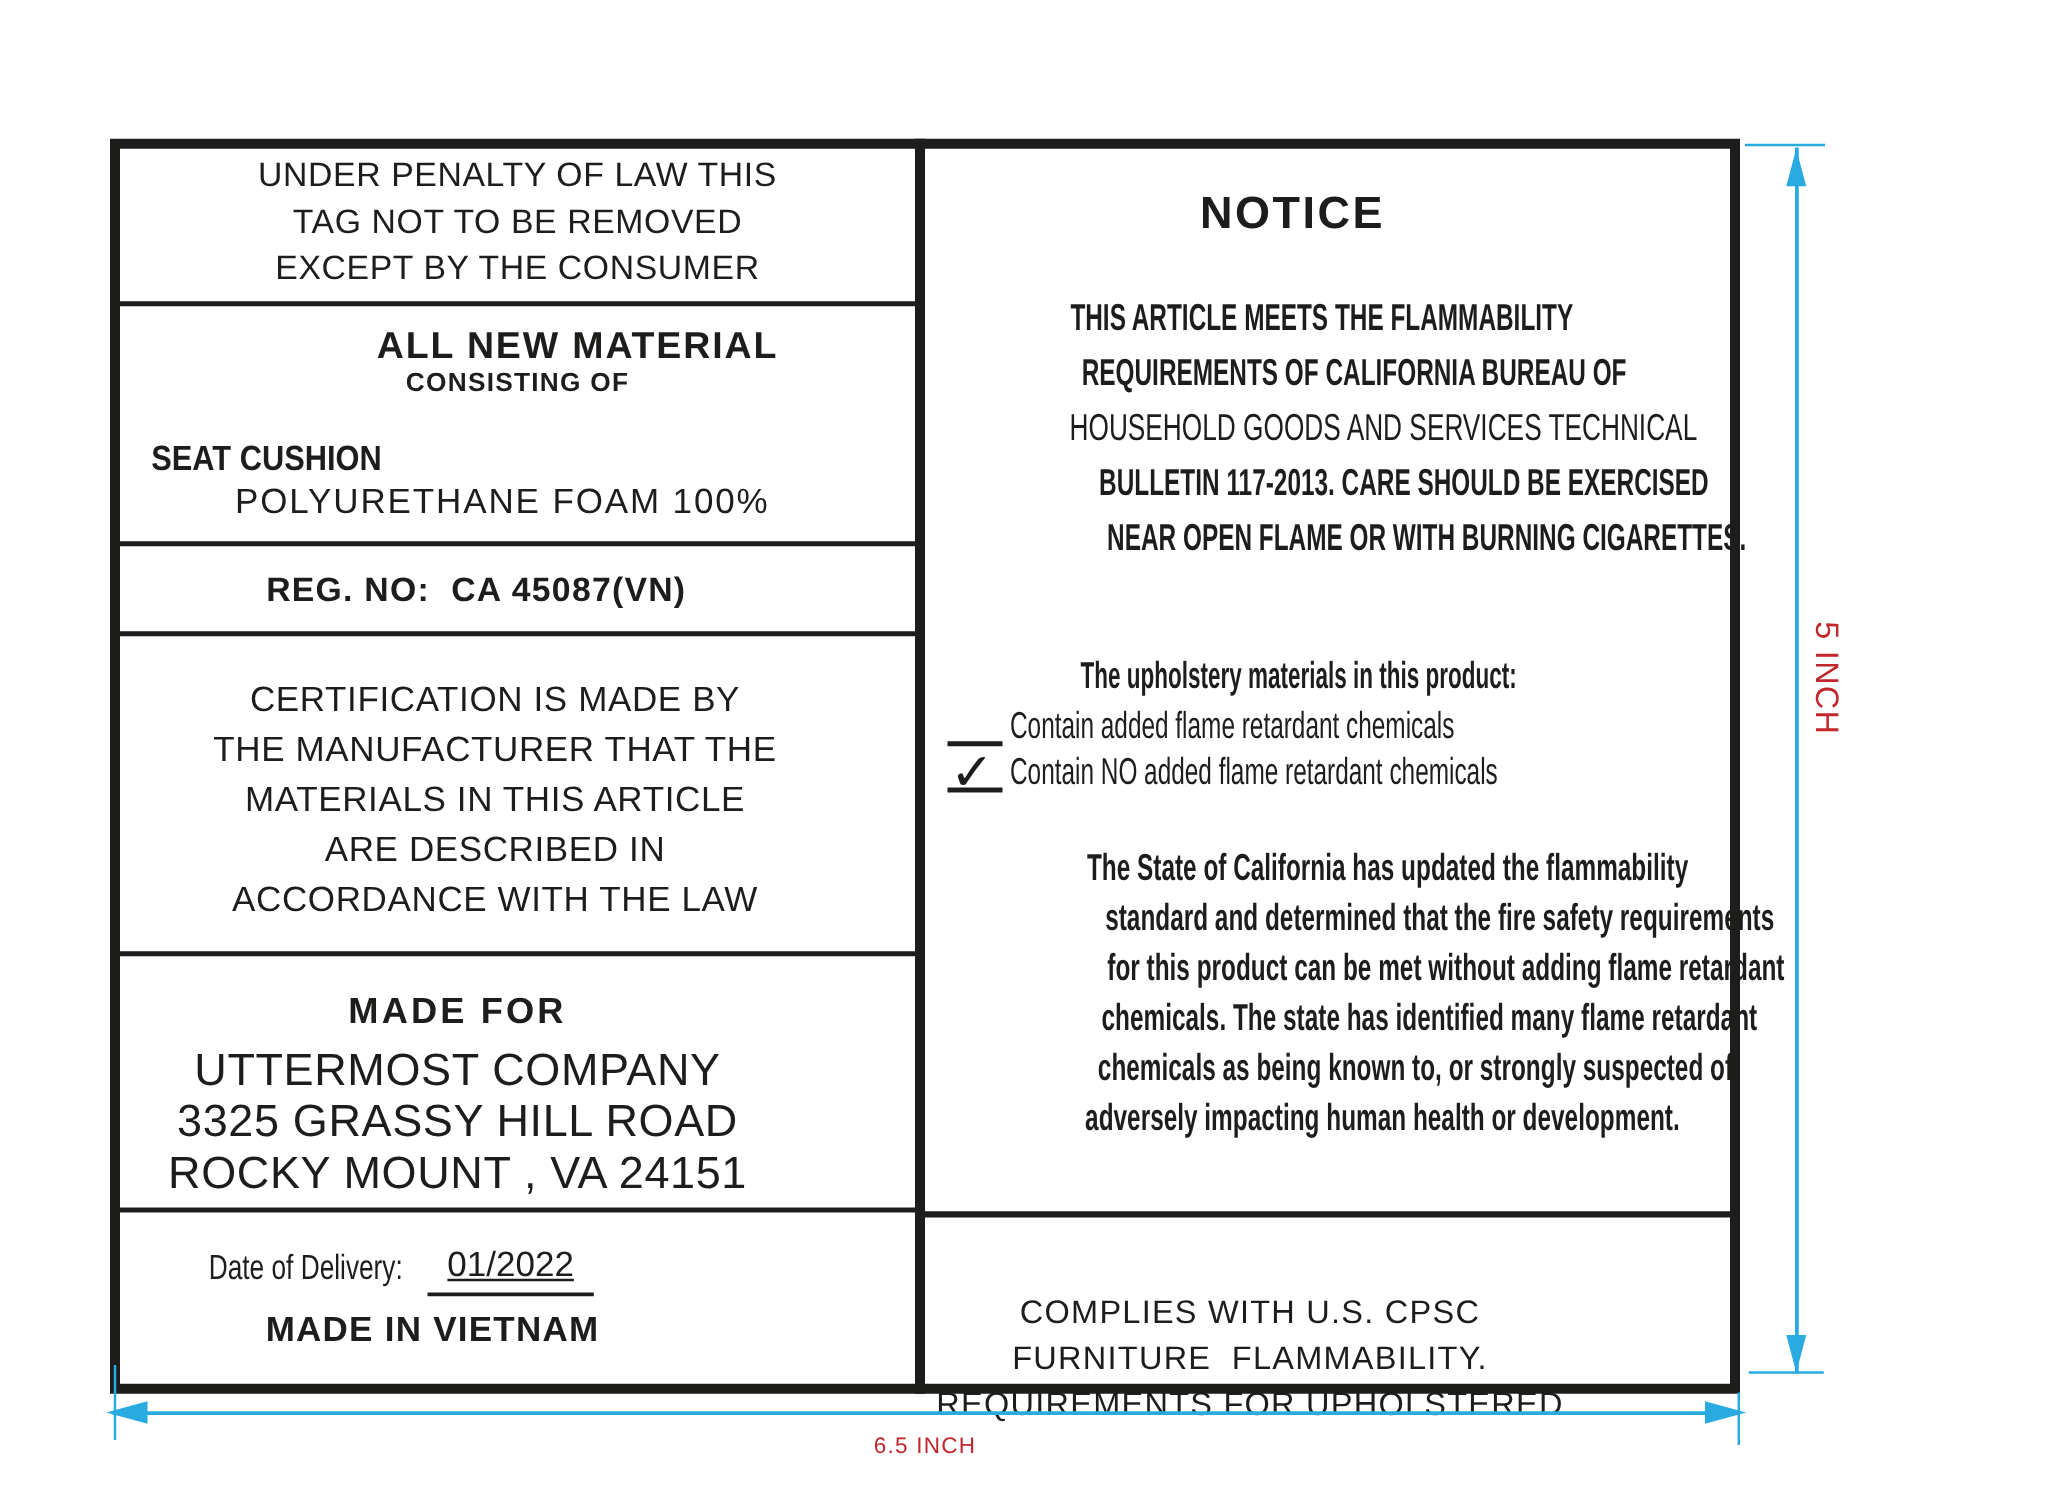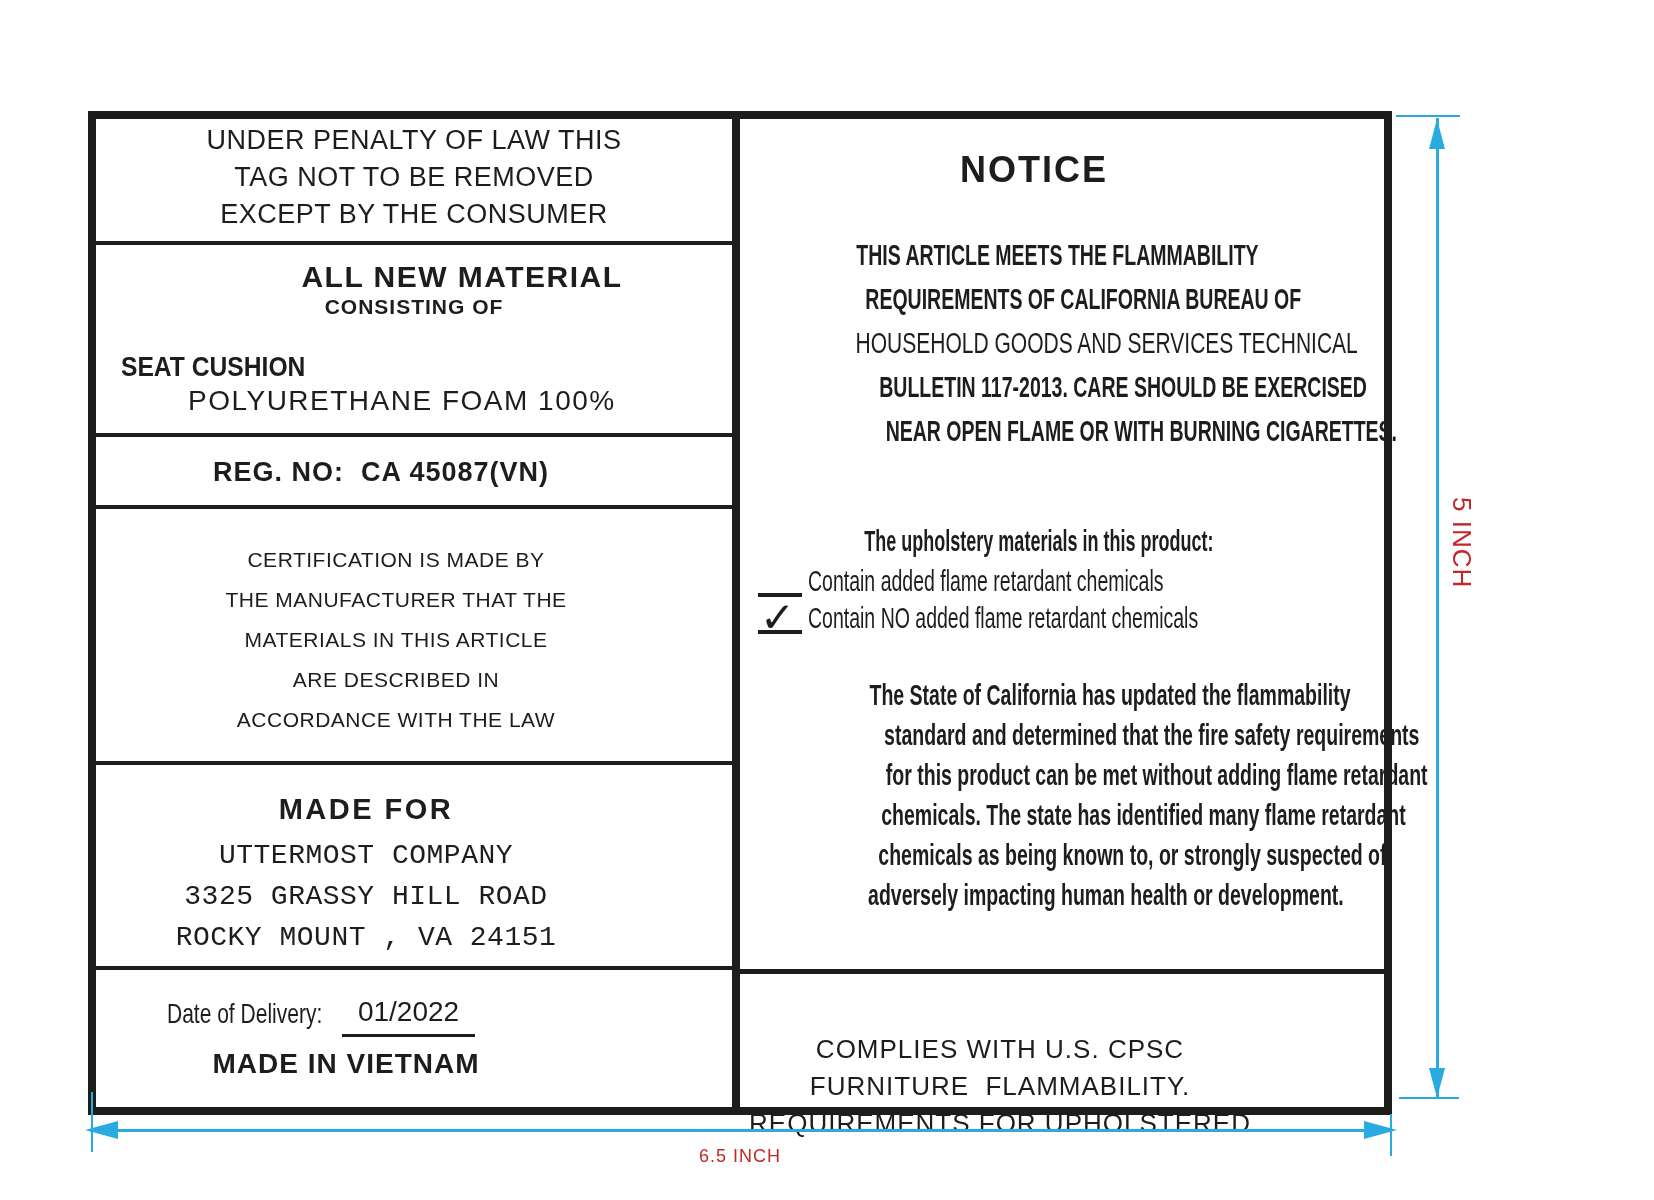--- a/index.html
+++ b/index.html
@@ -19,26 +19,26 @@
   .x60{transform:scaleX(.60);} .x65{transform:scaleX(.65);} .x70{transform:scaleX(.70);}
   .x75{transform:scaleX(.75);} .x88{transform:scaleX(.88);}
   .pre{white-space:pre-wrap;}
   
   .penalty{left:96px;top:122px;width:636px;font-size:27px;line-height:37px;letter-spacing:.5px;}
   .mat-head{left:96px;top:260px;width:636px;font-size:30px;letter-spacing:1.5px;font-weight:bold;padding-left:48px;}
   .mat-sub{left:96px;top:295px;width:636px;font-size:21px;letter-spacing:1px;font-weight:bold;}
   .seat{left:121px;top:351px;font-size:28px;font-weight:bold;}
   .poly{left:188px;top:385px;font-size:28px;letter-spacing:1.5px;}
   .regno{left:96px;top:457px;width:570px;font-size:27px;font-weight:bold;letter-spacing:1px;}
-  .cert{left:96px;top:540px;width:600px;font-size:21px;line-height:40px;letter-spacing:.5px;}
+  .cert{left:96px;top:540px;width:600px;font-size:28px;line-height:40px;letter-spacing:.5px;}
   .mf-head{left:96px;top:793px;width:540px;font-size:29px;font-weight:bold;letter-spacing:2.5px;}
-  .mf-body{left:96px;top:835px;width:540px;font-size:28px;line-height:41px;letter-spacing:.5px;font-family:Liberation Mono, monospace;}
+  .mf-body{left:96px;top:835px;width:540px;font-size:36px;line-height:41px;letter-spacing:.5px;}
   .date-lbl{left:167px;top:998px;font-size:28px;}
   .date-val{left:342px;top:996px;width:133px;text-align:center;font-size:28px;
-            border-bottom:3px solid #1d1d1b;padding-bottom:6px;}
+            border-bottom:3px solid #1d1d1b;padding-bottom:6px;text-decoration:underline;}
   .made-in{left:96px;top:1048px;width:500px;font-size:28px;font-weight:bold;letter-spacing:1px;}
   
   .notice-title{left:740px;top:149px;width:588px;font-size:36px;font-weight:bold;letter-spacing:2px;}
   .para1{left:748px;top:233px;width:570px;font-size:30px;line-height:44px;font-weight:bold;}
   .para1 .lt{font-weight:normal;}
   .uph-head{left:748px;top:524px;width:570px;font-size:30px;font-weight:bold;}
   .opt-row{left:758px;display:flex;align-items:flex-end;}
   .opt-marker{width:44px;height:28px;border-bottom:4px solid #1d1d1b;position:relative;flex:none;}
   .opt-check{position:absolute;left:2px;bottom:-9px;font-size:42px;font-weight:bold;line-height:1;}
   .opt-text{margin-left:6px;font-size:30px;line-height:32px;}

